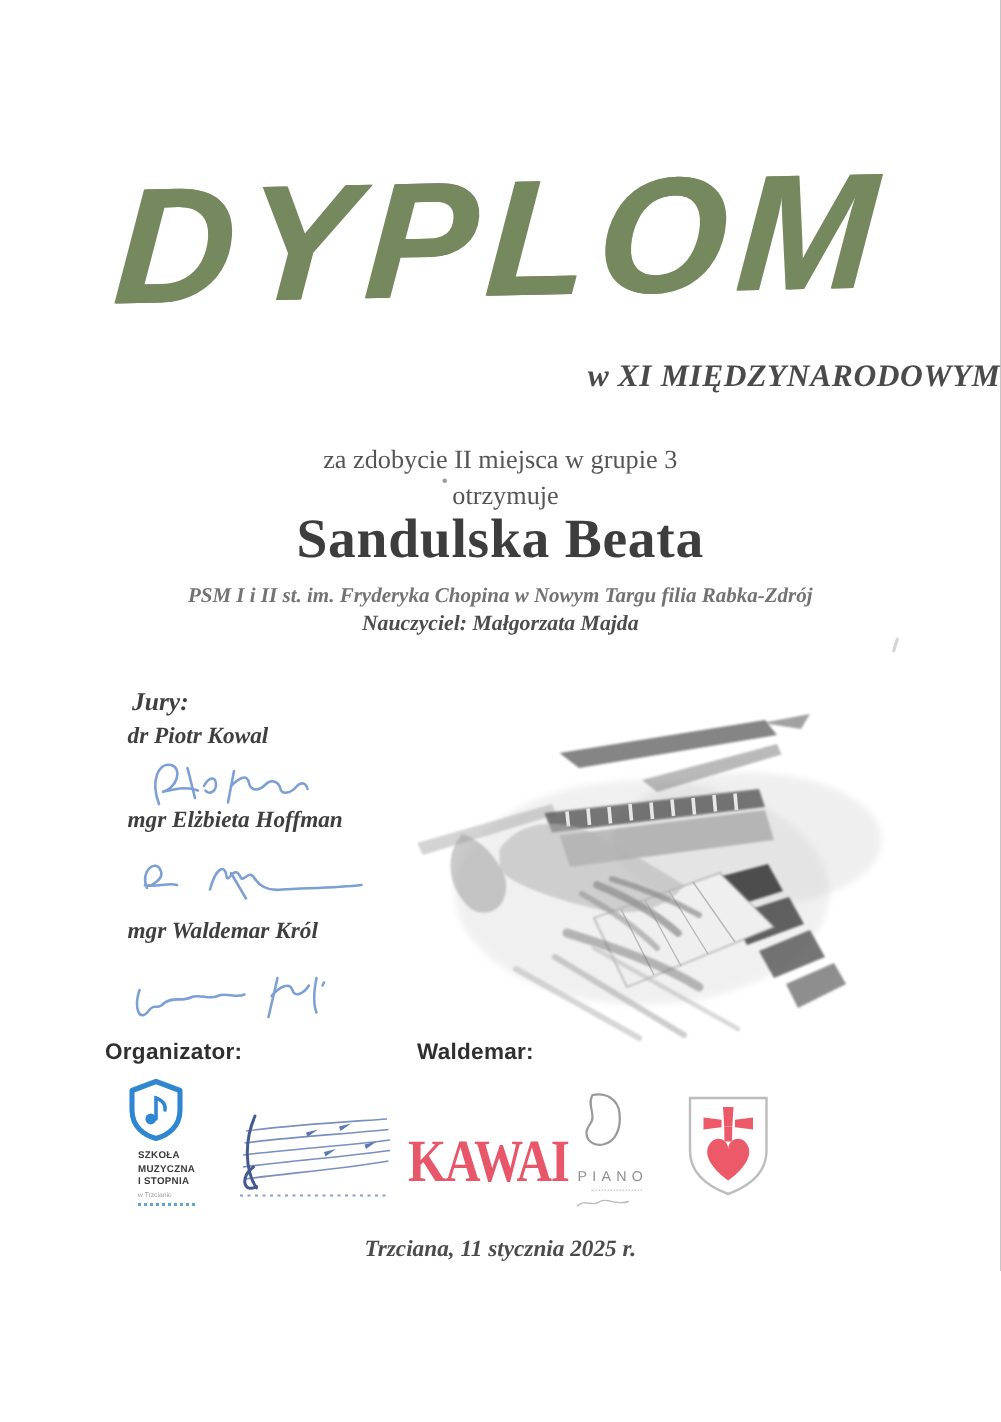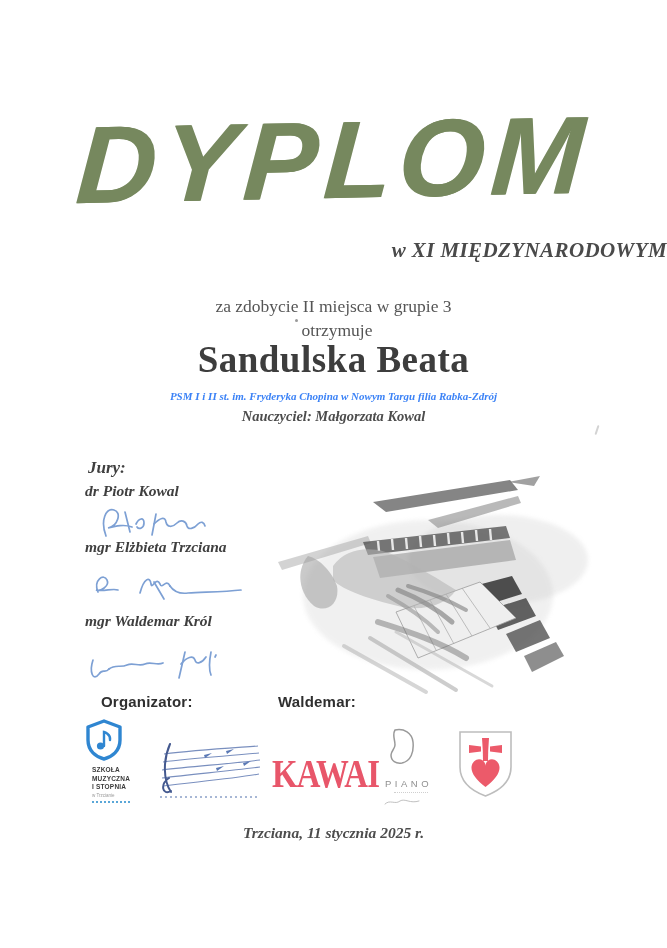--- a/index.html
+++ b/index.html
@@ -32,40 +32,40 @@
   .receives{top:319px;font-size:17.5px;color:#555;}
   .receives .pre-dot{
     display:inline-block;width:3px;height:3px;background:#9a9a9a;
     border-radius:50%;vertical-align:14px;margin-right:4px;
   }
   .recipient-name{
     top:338px;font-size:37px;font-weight:bold;color:#3d3d3d;
     letter-spacing:.5px;
   }
   .school-line{
-    top:390px;font-size:11px;font-weight:bold;font-style:italic;color:#3b82f6;
+    top:390px;font-size:14px;font-weight:bold;font-style:italic;color:#737373;
   }
   .teacher-line{
     top:408px;font-size:14.5px;font-weight:bold;font-style:italic;color:#4c4c4c;
   }
   .jury-label{top:458px;left:88px;font-size:17px;font-weight:bold;font-style:italic;color:#3f3f3f;}
   .jury-name{font-size:15.5px;font-weight:bold;font-style:italic;color:#3f3f3f;}
   .jury-n0{top:482px;left:85px;text-align:center;}
   .jury-n1{top:538px;left:85px;}
   .jury-n2{top:612px;left:85px;}
   .sig{position:absolute;}
   .sig0{top:502px;left:92px;}
   .sig1{top:568px;left:88px;}
   .sig2{top:642px;left:85px;}
 
   .footer-label{
     font-family:"Liberation Sans", sans-serif;font-size:15px;font-weight:bold;
     color:#2f2f2f;letter-spacing:.2px;
   }
-  .org-label{top:693px;left:101px;}
+  .org-label{top:693px;left:70px;}
   .part-label{top:693px;left:278px;}
 
   .school-logo{top:719px;left:78px;width:64px;text-align:left;}
   .school-logo .shield-wrap{margin-left:6px;}
   .school-logo .l-txt{
     font-family:"Liberation Sans", sans-serif;font-weight:bold;
     font-size:6.5px;line-height:1.18;color:#3a3a3a;letter-spacing:.2px;
     margin-left:14px;margin-top:1px;
   }
   .school-logo .l-sub{
@@ -108,21 +108,21 @@
 <div class="page">
 
   <div class="abs diploma-title">DYPLOM</div>
 
   <div class="abs centered comp-line1">w XI MIĘDZYNARODOWYM</div>
   <div class="abs centered achievement">za zdobycie II miejsca w grupie 3</div>
   <div class="abs centered recipient-name">Sandulska Beata</div>
 
   <div class="abs centered receives"><span class="pre-dot"></span><span>otrzymuje</span></div>
   <div class="abs centered school-line">PSM I i II st. im. Fryderyka Chopina w Nowym Targu filia Rabka-Zdrój</div>
-  <div class="abs centered teacher-line">Nauczyciel: Małgorzata Kowal</div>
+  <div class="abs centered teacher-line">Nauczyciel: Małgorzata Majda</div>
 
   <div class="abs scan-mark"></div>
 
   <svg class="abs piano-sketch" width="340" height="258" viewBox="0 0 340 258">
     <defs>
       <filter id="soft">
           <feGaussianBlur stdDeviation="2.2"></feGaussianBlur>
         </filter>
       <filter id="soft2">
           <feGaussianBlur stdDeviation="0.7"></feGaussianBlur>
@@ -185,21 +185,21 @@
   <svg class="sig sig0" width="118" height="42" viewBox="0 0 118 42">
     <g fill="none" stroke="#7da0d4" stroke-width="1.7" stroke-linecap="round">
       <path d="M14,34 C8,18 14,6 22,8 C30,10 26,24 16,26 C24,24 32,22 40,25"></path>
       <path d="M33,10 L38,30"></path>
       <path d="M44,22 C47,16 52,15 52,21 C52,26 47,28 45,25"></path>
       <path d="M64,12 L60,33"></path>
       <path d="M62,22 C68,16 73,14 74,20 C75,25 80,26 85,21 C89,17 94,19 95,24 C96,28 102,27 106,22 C109,19 112,20 113,24"></path>
     </g>
   </svg>
 
-  <div class="abs jury-name jury-n1">mgr Elżbieta Trzciana</div>
+  <div class="abs jury-name jury-n1">mgr Elżbieta Hoffman</div>
   <svg class="sig sig1" width="162" height="40" viewBox="0 0 162 40">
     <g fill="none" stroke="#7da0d4" stroke-width="1.7" stroke-linecap="round">
       <path d="M10,24 C5,12 16,5 19,12 C22,18 12,24 8,22 C16,24 24,20 30,22"></path>
       <path d="M52,25 C56,10 62,8 63,16 C64,22 68,8 72,16 C74,22 78,10 82,18"></path>
       <path d="M66,14 L76,31"></path>
       <path d="M82,18 C86,24 92,26 100,25 C115,24 136,24 153,22"></path>
     </g>
   </svg>
 
   <div class="abs jury-name jury-n2">mgr Waldemar Król</div>

